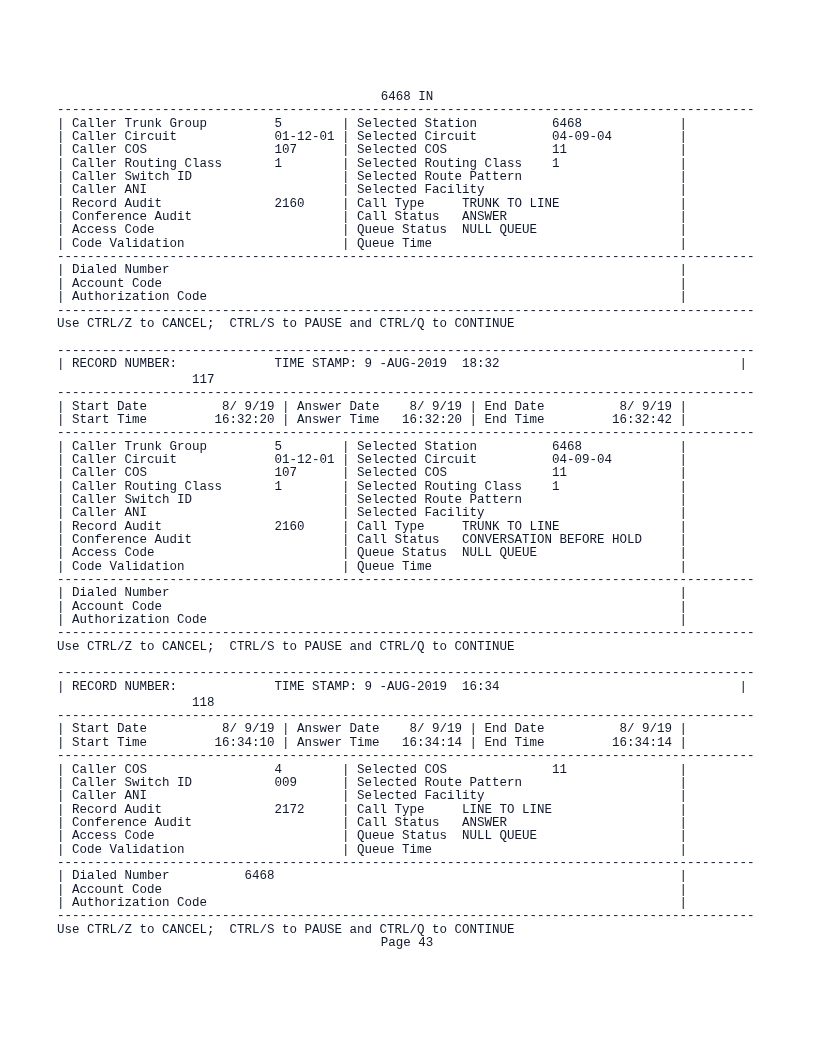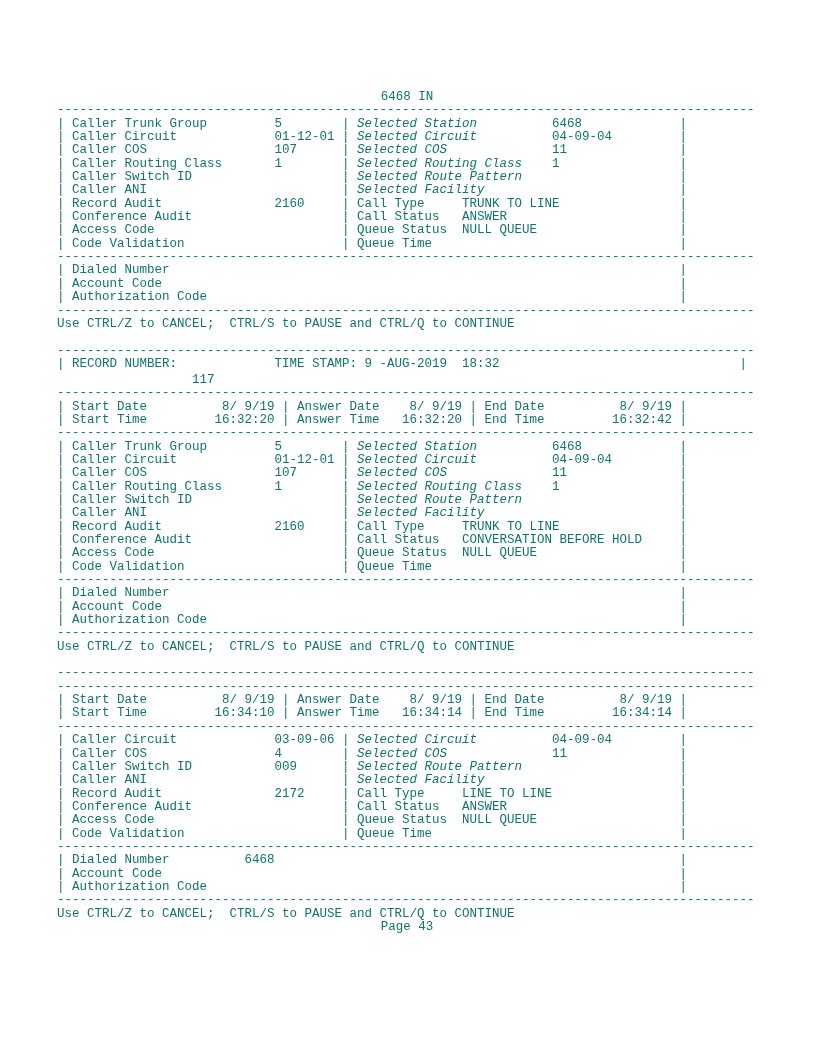--- a/index.html
+++ b/index.html
@@ -7,34 +7,34 @@
     width: 816px; height: 1056px;
     background: #ffffff;
     position: relative;
     overflow: hidden;
     font-family: "Liberation Mono", "DejaVu Sans Mono", monospace;
   }
   #sheet {
     position: absolute;
     left: 57px; top: 91px;
     width: 700px;
-    color: #0f766e;
+    color: #0f172a;
     font-size: 12.5px;
     line-height: 13.35px;
   }
   .ln { white-space: pre; }
   .center { text-align: center; }
   .pipe { display: inline-block; width: 1ch; vertical-align: top; }
   .cell { display: inline-block; white-space: pre; vertical-align: top; box-sizing: border-box; }
   .lbl, .val { display: inline-block; white-space: pre; vertical-align: top; }
   
   .dl  { width: 37ch; padding-left: 1ch; }
   .dr  { width: 44ch; padding-left: 1ch; }
   .w27 { width: 27ch; }
-  .w26 { width: 26ch; font-style: italic; }
+  .w26 { width: 26ch; }
   .w14 { width: 14ch; }
   .w23 { width: 23ch; }
   .w16 { width: 16ch; }
   .w11 { width: 11ch; margin-top: 16px; }
   .w12 { width: 12ch; }
   
   .hdr { width: 90ch; padding-left: 1ch; }
   
   .tc  { display: inline-flex; justify-content: space-between; box-sizing: border-box; padding: 0 1ch; vertical-align: top; text-align: center; }
   .tc0 { width: 29ch; }
@@ -91,25 +91,25 @@
         <div class="ln dash">---------------------------------------------------------------------------------------------</div>
         <div class="ln"><span class="pipe">|</span><span class="cell dd"><span class="lbl w23">Dialed Number</span><span class="val"></span></span><span class="pipe">|</span></div>
         <div class="ln"><span class="pipe">|</span><span class="cell dd"><span class="lbl w23">Account Code</span><span class="val"></span></span><span class="pipe">|</span></div>
         <div class="ln"><span class="pipe">|</span><span class="cell dd"><span class="lbl w23">Authorization Code</span><span class="val"></span></span><span class="pipe">|</span></div>
         <div class="ln dash">---------------------------------------------------------------------------------------------</div>
         <div class="ln hint">Use CTRL/Z to CANCEL;  CTRL/S to PAUSE and CTRL/Q to CONTINUE</div>
         <div class="ln blank">&nbsp;</div>
       </section>
       <section class="block">
         <div class="ln dash">---------------------------------------------------------------------------------------------</div>
+        <div class="ln"><span class="pipe">|</span><span class="cell hdr"><span class="lbl w16">RECORD NUMBER:</span><span class="lbl w11">118</span><span class="lbl w12">TIME STAMP:</span><span class="val">9 -AUG-2019  16:34</span></span><span class="pipe">|</span></div>
         <div class="ln dash">---------------------------------------------------------------------------------------------</div>
         <div class="ln"><span class="pipe">|</span><span class="cell tc tc0"><span class="lbl">Start Date</span><span class="val">8/ 9/19</span></span><span class="pipe">|</span><span class="cell tc tc1"><span class="lbl">Answer Date</span><span class="val">8/ 9/19</span></span><span class="pipe">|</span><span class="cell tc tc2"><span class="lbl">End Date</span><span class="val">8/ 9/19</span></span><span class="pipe">|</span></div>
         <div class="ln"><span class="pipe">|</span><span class="cell tc tc0"><span class="lbl">Start Time</span><span class="val">16:34:10</span></span><span class="pipe">|</span><span class="cell tc tc1"><span class="lbl">Answer Time</span><span class="val">16:34:14</span></span><span class="pipe">|</span><span class="cell tc tc2"><span class="lbl">End Time</span><span class="val">16:34:14</span></span><span class="pipe">|</span></div>
         <div class="ln dash">---------------------------------------------------------------------------------------------</div>
-        <div class="ln"><span class="pipe">|</span><span class="cell dl"><span class="lbl w27">Caller Circuit</span><span class="val">03-09-06</span></span><span class="pipe">|</span><span class="cell dr"><span class="lbl w26">Selected Circuit</span><span class="val">04-09-04</span></span><span class="pipe">|</span></div>
         <div class="ln"><span class="pipe">|</span><span class="cell dl"><span class="lbl w27">Caller COS</span><span class="val">4</span></span><span class="pipe">|</span><span class="cell dr"><span class="lbl w26">Selected COS</span><span class="val">11</span></span><span class="pipe">|</span></div>
         <div class="ln"><span class="pipe">|</span><span class="cell dl"><span class="lbl w27">Caller Switch ID</span><span class="val">009</span></span><span class="pipe">|</span><span class="cell dr"><span class="lbl w26">Selected Route Pattern</span><span class="val"></span></span><span class="pipe">|</span></div>
         <div class="ln"><span class="pipe">|</span><span class="cell dl"><span class="lbl w27">Caller ANI</span><span class="val"></span></span><span class="pipe">|</span><span class="cell dr"><span class="lbl w26">Selected Facility</span><span class="val"></span></span><span class="pipe">|</span></div>
         <div class="ln"><span class="pipe">|</span><span class="cell dl"><span class="lbl w27">Record Audit</span><span class="val">2172</span></span><span class="pipe">|</span><span class="cell dr"><span class="lbl w14">Call Type</span><span class="val">LINE TO LINE</span></span><span class="pipe">|</span></div>
         <div class="ln"><span class="pipe">|</span><span class="cell dl"><span class="lbl w27">Conference Audit</span><span class="val"></span></span><span class="pipe">|</span><span class="cell dr"><span class="lbl w14">Call Status</span><span class="val">ANSWER</span></span><span class="pipe">|</span></div>
         <div class="ln"><span class="pipe">|</span><span class="cell dl"><span class="lbl w27">Access Code</span><span class="val"></span></span><span class="pipe">|</span><span class="cell dr"><span class="lbl w14">Queue Status</span><span class="val">NULL QUEUE</span></span><span class="pipe">|</span></div>
         <div class="ln"><span class="pipe">|</span><span class="cell dl"><span class="lbl w27">Code Validation</span><span class="val"></span></span><span class="pipe">|</span><span class="cell dr"><span class="lbl w14">Queue Time</span><span class="val"></span></span><span class="pipe">|</span></div>
         <div class="ln dash">---------------------------------------------------------------------------------------------</div>
         <div class="ln"><span class="pipe">|</span><span class="cell dd"><span class="lbl w23">Dialed Number</span><span class="val">6468</span></span><span class="pipe">|</span></div>
         <div class="ln"><span class="pipe">|</span><span class="cell dd"><span class="lbl w23">Account Code</span><span class="val"></span></span><span class="pipe">|</span></div>

